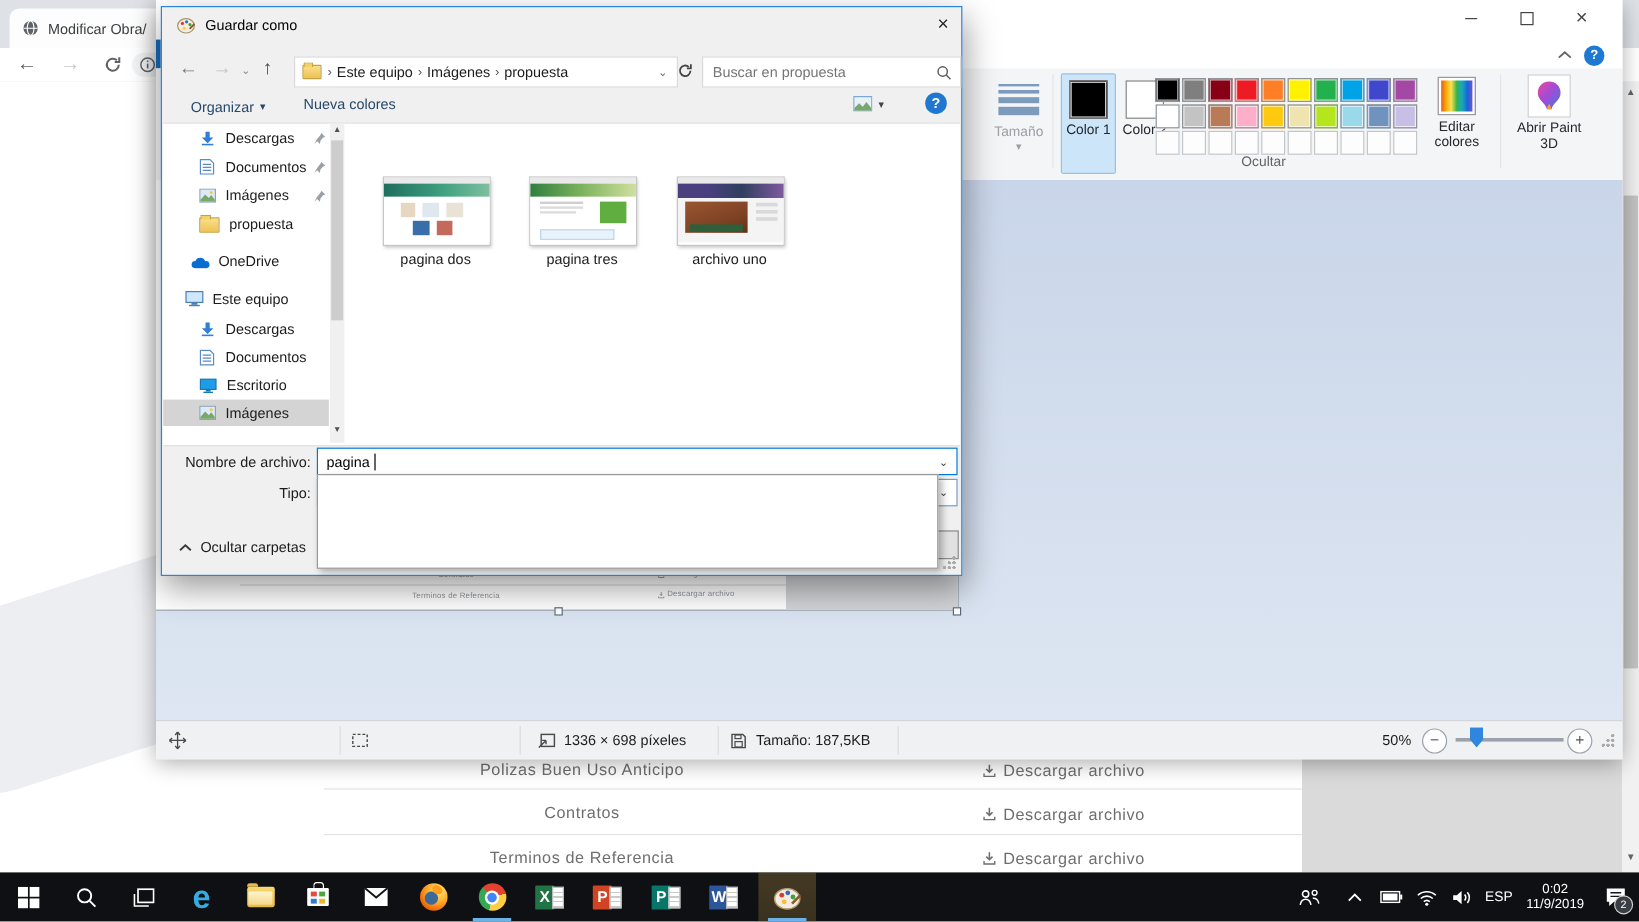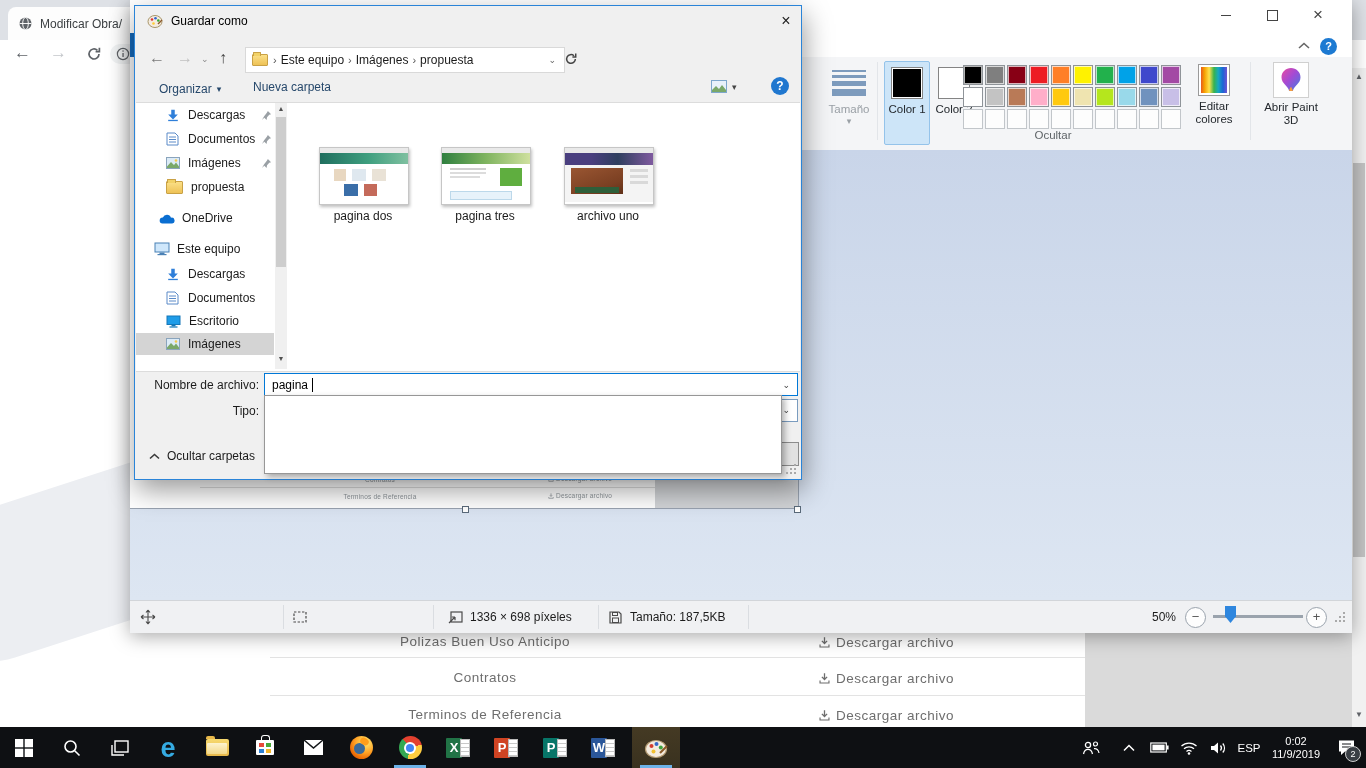--- a/index.html
+++ b/index.html
@@ -330,26 +330,33 @@
       <span class="bc-sep">›</span>
       <span class="bc-item">Imágenes</span>
       <span class="bc-sep">›</span>
       <span class="bc-item">propuesta</span>
       <span class="chev" style="position:absolute;right:8px;color:#666;">⌄</span>
     </div>
     <svg class="abs" style="left:429px;top:46px;" width="14" height="14" viewBox="0 0 16 16">
       <path d="M13 8a5 5 0 1 1-1.6-3.7" fill="none" stroke="#444" stroke-width="1.7"></path>
       <path d="M13.4 1.8v3.8H9.6" fill="none" stroke="#444" stroke-width="1.7"></path>
     </svg>
+    <div class="abs dfield flex" style="left:450px;top:41px;width:206px;height:24px;padding-left:8px;">
+      <span style="font-size:12px;color:#757575;">Buscar en propuesta</span>
+      <svg style="position:absolute;right:7px;" width="13" height="13" viewBox="0 0 14 14">
+        <circle cx="6" cy="6" r="4.2" fill="none" stroke="#5a5a5a" stroke-width="1.3"></circle>
+        <line x1="9.2" y1="9.2" x2="13" y2="13" stroke="#5a5a5a" stroke-width="1.3"></line>
+      </svg>
+    </div>
 
     <div class="abs flex" style="left:24px;top:74px;height:18px;gap:5px;">
       <span class="cmdlink">Organizar</span>
       <span class="chev" style="color:#26486b;">▾</span>
     </div>
-    <span class="abs cmdlink" style="left:118px;top:74px;">Nueva carpeta</span>
+    <span class="abs cmdlink" style="left:118px;top:74px;">Nueva colores</span>
     <div class="abs flex" style="left:576px;top:74px;gap:5px;">
       <svg width="16" height="13" viewBox="0 0 16 13">
         <rect x=".5" y=".5" width="15" height="12" fill="#e8f1fa" stroke="#7da7cc"></rect>
         <path d="M1 10l4-4 3 3 3-4 4 5v2H1z" fill="#7aa86a"></path>
       </svg>
       <span class="chev">▾</span>
     </div>
     <div class="abs" style="left:636px;top:71px;width:18px;height:18px;border-radius:50%;background:#2077cf;color:#fff;font-weight:bold;font-size:12px;text-align:center;line-height:18px;">?</div>
 
     <div class="abs" style="left:1px;top:96px;width:664px;height:268px;background:#fff;border-top:1px solid #dcdcdc;border-bottom:1px solid #dcdcdc;"></div>

